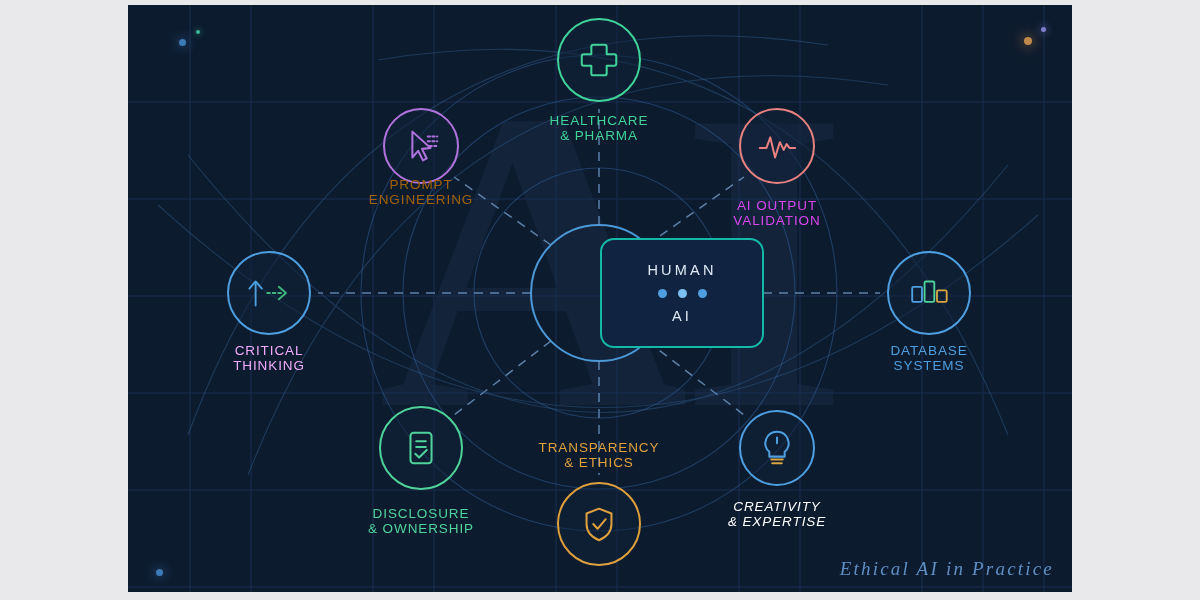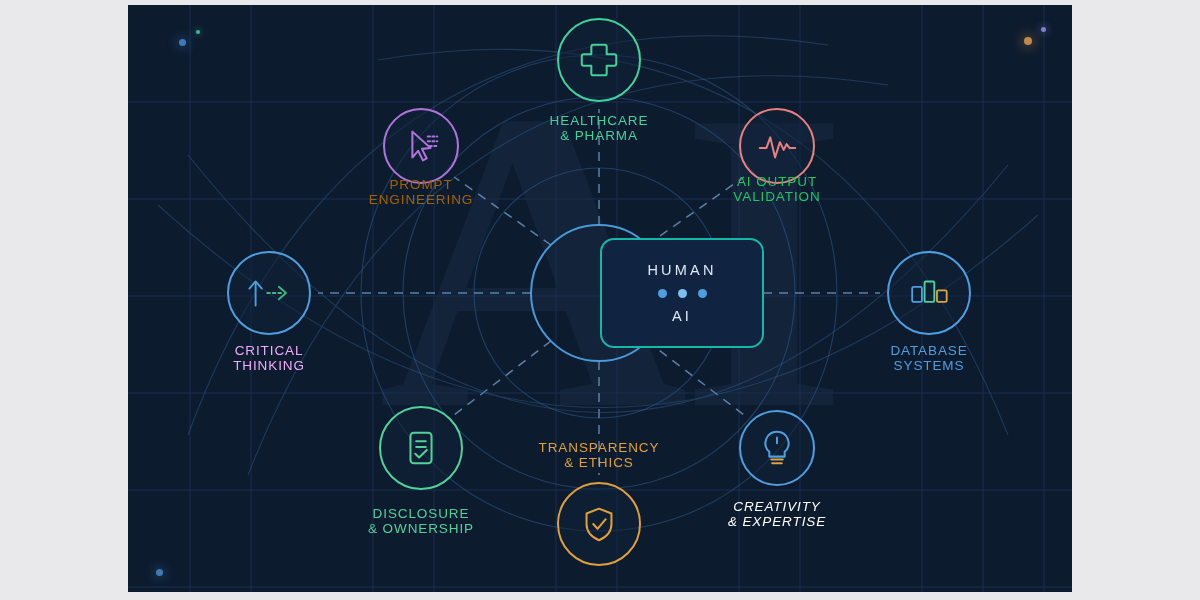--- a/index.html
+++ b/index.html
@@ -191,21 +191,21 @@
           </div>
           <div class="node-label" style="color: #a16207; top: 31px;">PROMPT
 ENGINEERING</div>
         </div>
         <div class="node" style="left: 649px; top: 141px;">
           <div class="node-circle" style="height: 76px; width: 76px; left: -38px; top: -38px; border: 2px solid rgb(232, 129, 127);">
             <span style="line-height: 0;"><svg width="46" height="46" viewBox="0 0 48 48" fill="none" stroke="#e8817f" stroke-width="2.1" stroke-linecap="round" stroke-linejoin="round">
                 <path d="M6 26 h7 l4 -11 l5 21 l5 -16 l4 8 l3 -6 l3 4 h6"></path>
               </svg></span>
           </div>
-          <div class="node-label" style="color: #22c55e; top: 28px;">AI OUTPUT
+          <div class="node-label" style="color: #d946ef; top: 52px;">AI OUTPUT
 VALIDATION</div>
         </div>
         <div class="node" style="left: 141px; top: 288px;">
           <div class="node-circle" style="height: 84px; width: 84px; left: -42px; top: -42px; border: 2px solid rgb(78, 159, 224);">
             <span style="line-height: 0;"><svg width="50" height="40" viewBox="0 0 56 40" fill="none" stroke-linecap="round" stroke-linejoin="round">
                 <g stroke="#4e9fe0" stroke-width="2.1">
                   <line x1="13" y1="34" x2="13" y2="8"></line>
                   <path d="M6 15 L13 7 L20 15"></path>
                 </g>
                 <g stroke="#3fb77f" stroke-width="2.1">
@@ -279,14 +279,15 @@
     </div>
 
     <div id="particles-layer">
         <div class="particle" style="left: 51px; top: 34px; height: 7px; width: 7px; background: rgb(61, 122, 184); box-shadow: rgb(61, 122, 184) 0px 0px 11.2px;"></div>
         <div class="particle" style="left: 68px; top: 25px; height: 4px; width: 4px; background: rgb(63, 183, 154); box-shadow: rgb(63, 183, 154) 0px 0px 6.4px;"></div>
         <div class="particle" style="left: 896px; top: 32px; height: 8px; width: 8px; background: rgb(192, 138, 74); box-shadow: rgb(192, 138, 74) 0px 0px 12.8px;"></div>
         <div class="particle" style="left: 913px; top: 22px; height: 5px; width: 5px; background: rgb(127, 127, 208); box-shadow: rgb(127, 127, 208) 0px 0px 8px;"></div>
         <div class="particle" style="left: 28px; top: 564px; height: 7px; width: 7px; background: rgb(61, 122, 184); box-shadow: rgb(61, 122, 184) 0px 0px 11.2px;"></div>
       </div>
 
+    <div id="footer">Ethical AI in Practice</div>
   </div>
 </div>
 
 </body></html>

